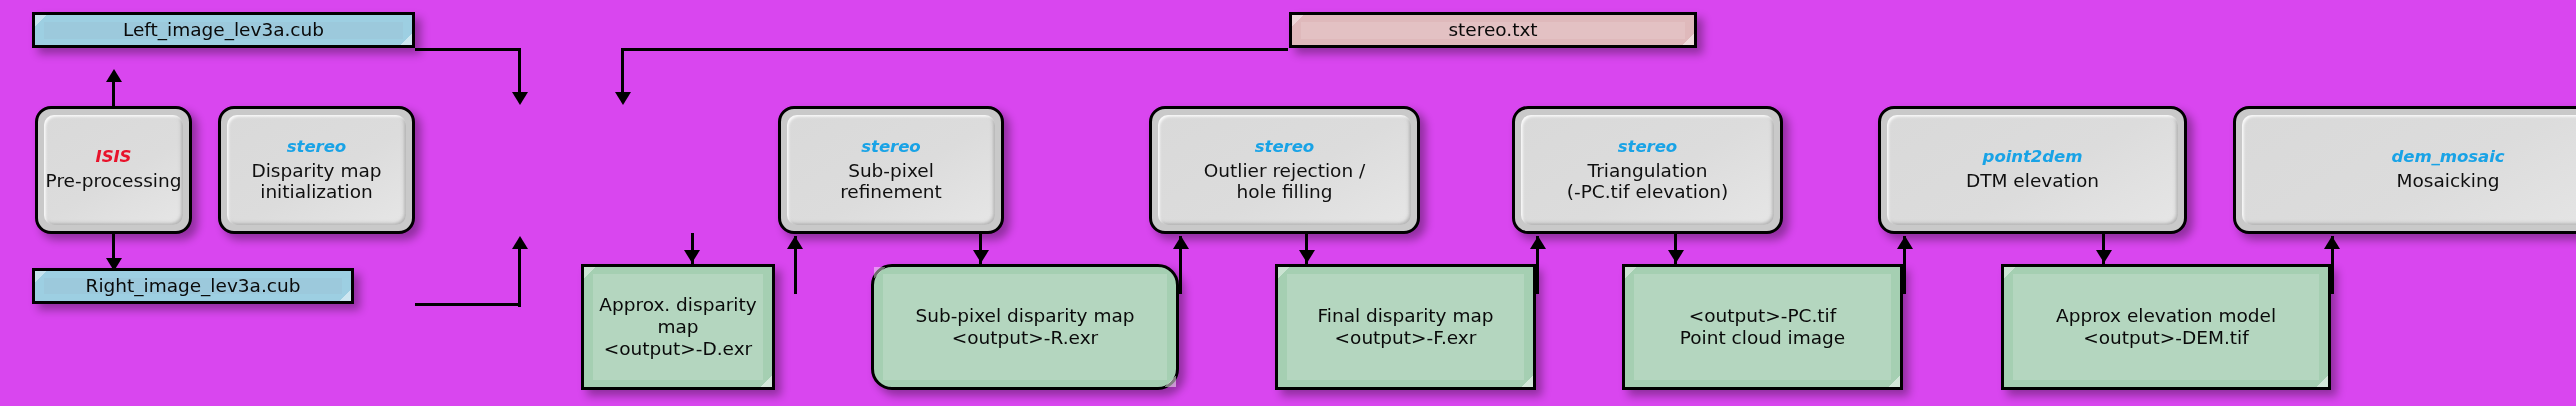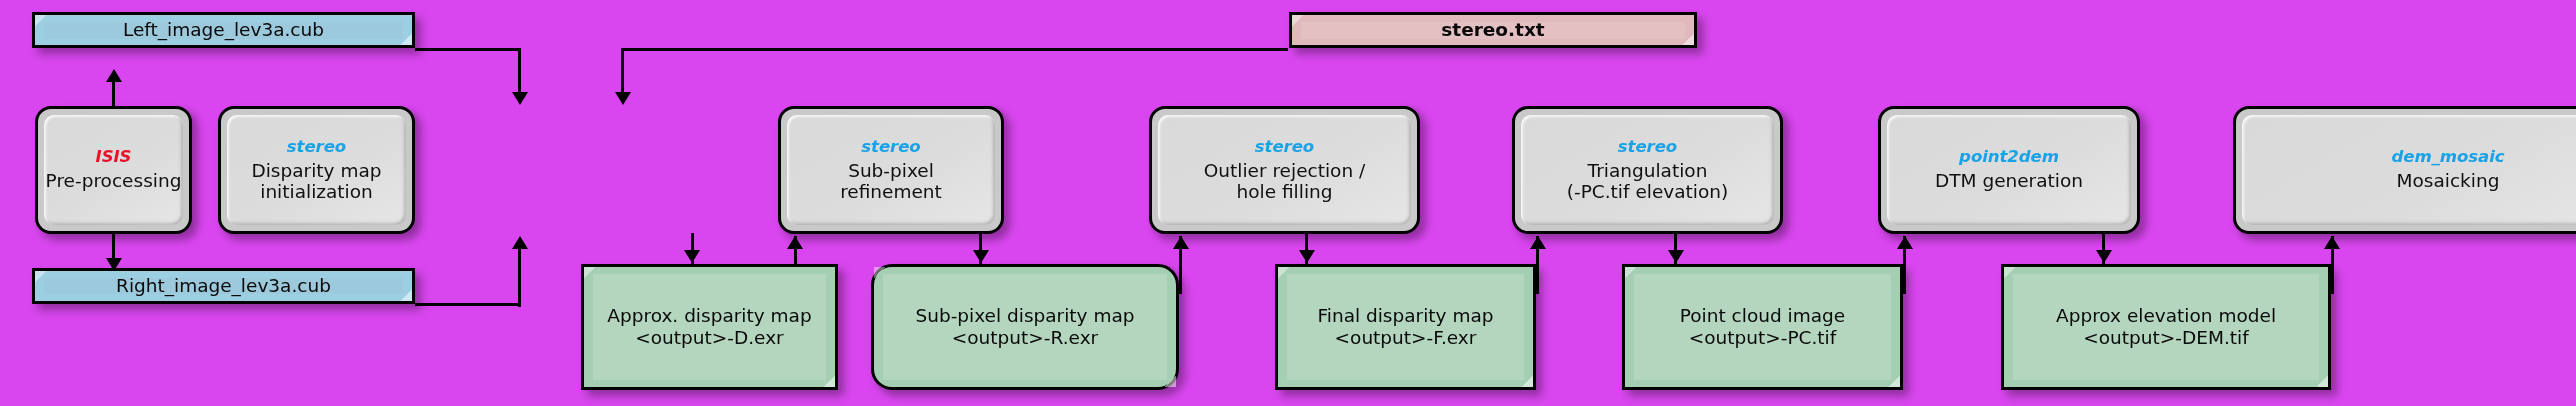--- a/index.html
+++ b/index.html
@@ -37,21 +37,21 @@
     display:flex;align-items:center;justify-content:center;
   }
   .data .face{position:absolute;}
   .data .dtxt{position:relative;z-index:4;text-align:center;font-size:18.5px;color:#0a0a0a;line-height:1.18;width:100%;}
 
   
   .blue-box{background:#9dcfe2;}
   .blue-box .face{left:8.6px;top:6.8px;right:8.6px;bottom:6.8px;background:#9cc9dc;}
 
   
-  .pink-box{background:#dfb9bb;font-weight:bold;}
+  .pink-box{background:#dfb9bb;}
   .pink-box .face{left:8.6px;top:6.8px;right:8.6px;bottom:6.8px;background:#e3c1c3;}
 
   
   .green-box{background:#a5cfb2;}
   .green-box .face{left:8.6px;top:7.4px;right:8.6px;bottom:7.4px;background:#b4d6bf;}
 
   
   .bv-tl{position:absolute;left:0;top:0;width:100%;height:100%;
         background:linear-gradient(135deg, rgba(255,255,255,0.42) 0 8px, rgba(255,255,255,0) 8px);}
   .bv-br{position:absolute;left:0;top:0;width:100%;height:100%;
@@ -118,21 +118,21 @@
   <div class="ln vline" style="left:2331px;top:236px;height:58px;"></div>
   <div class="arrow up" style="left:2324px;top:236px;"></div>
 
   <div class="node data blue-box" style="left:32px;top:12.3px;width:383px;height:36px;">
     <div class="bv-tl"></div>
     <div class="bv-br"></div>
     <div class="face"></div>
     <div class="dtxt">Left_image_lev3a.cub</div>
   </div>
 
-  <div class="node data blue-box" style="left:32px;top:268px;width:383px;height:36px;">
+  <div class="node data blue-box" style="left:32px;top:268px;width:322px;height:36px;">
     <div class="bv-tl"></div>
     <div class="bv-br"></div>
     <div class="face"></div>
     <div class="dtxt">Right_image_lev3a.cub</div>
   </div>
 
   <div class="node data pink-box" style="left:1289px;top:12.3px;width:408px;height:36px;">
     <div class="bv-tl"></div>
     <div class="bv-br"></div>
     <div class="face"></div>
@@ -176,37 +176,37 @@
 
   <div class="node proc" style="left:1512px;top:106px;width:271px;height:128px;">
     <div class="inner"></div>
     <div class="txt">
       <span class="tool blue">stereo</span>
       <span class="desc">Triangulation</span>
       <span class="desc">(-PC.tif elevation)</span>
     </div>
   </div>
 
-  <div class="node proc" style="left:1878px;top:106px;width:262px;height:128px;">
+  <div class="node proc" style="left:1878px;top:106px;width:309px;height:128px;">
     <div class="inner"></div>
     <div class="txt">
       <span class="tool blue">point2dem</span>
-      <span class="desc">DTM generation</span>
+      <span class="desc">DTM elevation</span>
     </div>
   </div>
 
   <div class="node proc" style="left:2233px;top:106px;width:394px;height:128px;padding-left:36px;">
     <div class="inner"></div>
     <div class="txt">
       <span class="tool blue">dem_mosaic</span>
       <span class="desc">Mosaicking</span>
     </div>
   </div>
 
-  <div class="node data green-box" style="left:581px;top:264px;width:257px;height:126px;">
+  <div class="node data green-box" style="left:581px;top:264px;width:194px;height:126px;">
     <div class="bv-tl"></div>
     <div class="bv-br"></div>
     <div class="face"></div>
     <div class="dtxt">
       <div>Approx. disparity map</div>
       <div>&lt;output&gt;-D.exr</div>
     </div>
   </div>
 
   <div class="node data green-box" style="left:871px;top:264px;width:308px;height:126px;border-radius:21px;">
@@ -227,22 +227,22 @@
       <div>Final disparity map</div>
       <div>&lt;output&gt;-F.exr</div>
     </div>
   </div>
 
   <div class="node data green-box" style="left:1622px;top:264px;width:281px;height:126px;">
     <div class="bv-tl"></div>
     <div class="bv-br"></div>
     <div class="face"></div>
     <div class="dtxt">
+      <div>&lt;output&gt;-PC.tif</div>
       <div>Point cloud image</div>
-      <div>&lt;output&gt;-PC.tif</div>
     </div>
   </div>
 
   <div class="node data green-box" style="left:2001px;top:264px;width:330px;height:126px;">
     <div class="bv-tl"></div>
     <div class="bv-br"></div>
     <div class="face"></div>
     <div class="dtxt">
       <div>Approx elevation model</div>
       <div>&lt;output&gt;-DEM.tif</div>

